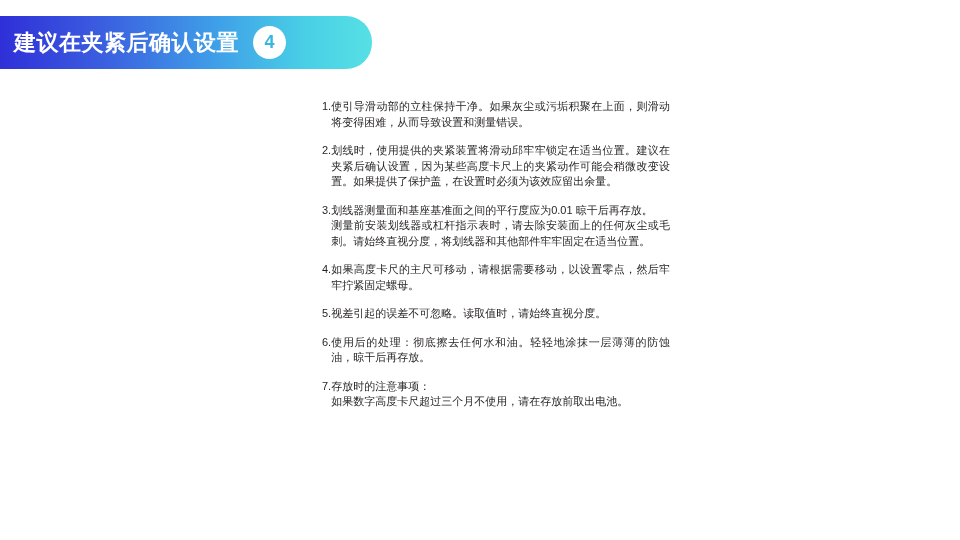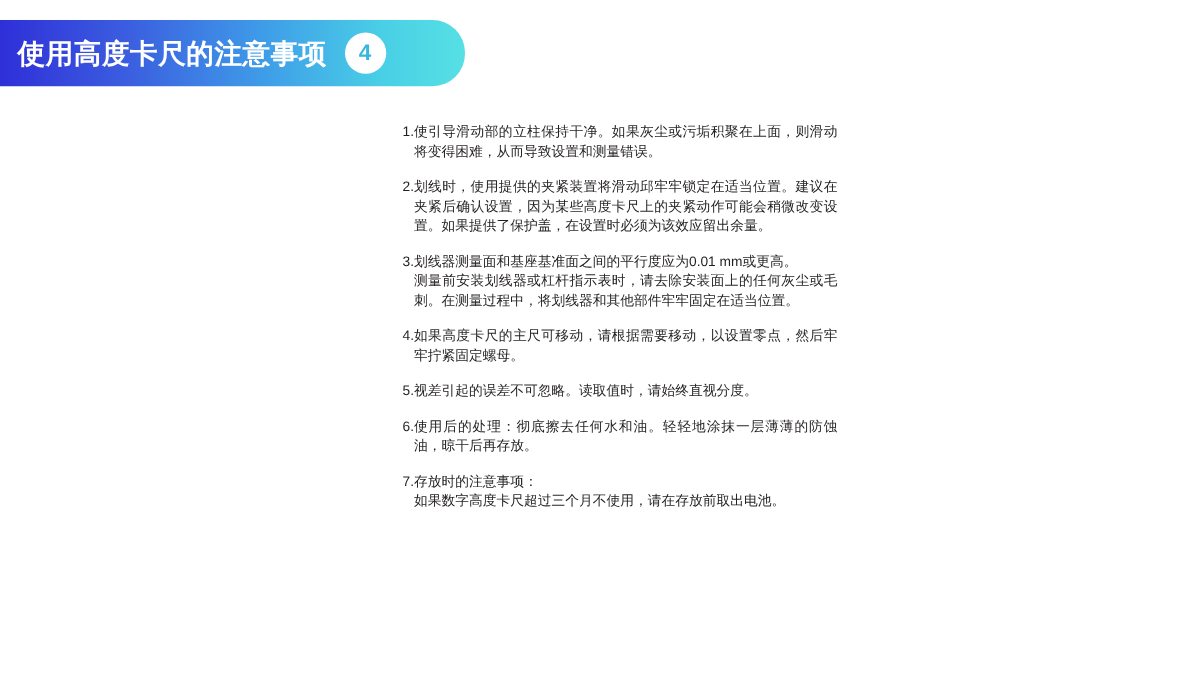--- a/index.html
+++ b/index.html
@@ -86,21 +86,21 @@
   .sub-line {
     display: block;
   }
 </style>
 </head>
 <body>
 
 <div class="slide">
 
   <div class="header-banner">
-    <span class="header-title">使用高度卡尺的注意事项</span>
+    <span class="header-title">建议在夹紧后确认设置</span>
     <span class="header-number-circle">4</span>
   </div>
 
   <div class="content">
 
     <div class="item">
       <span class="item-num">1.</span>
       <div class="item-body">
         <p class="sub-line">使引导滑动部的立柱保持干净。如果灰尘或污垢积聚在上面，则滑动将变得困难，从而导致设置和测量错误。</p>
       </div>
@@ -109,22 +109,22 @@
     <div class="item">
       <span class="item-num">2.</span>
       <div class="item-body">
         <p class="sub-line">划线时，使用提供的夹紧装置将滑动邱牢牢锁定在适当位置。建议在夹紧后确认设置，因为某些高度卡尺上的夹紧动作可能会稍微改变设置。如果提供了保护盖，在设置时必须为该效应留出余量。</p>
       </div>
     </div>
 
     <div class="item">
       <span class="item-num">3.</span>
       <div class="item-body">
-        <p class="sub-line">划线器测量面和基座基准面之间的平行度应为0.01 mm或更高。</p>
-        <p class="sub-line">测量前安装划线器或杠杆指示表时，请去除安装面上的任何灰尘或毛刺。在测量过程中，将划线器和其他部件牢牢固定在适当位置。</p>
+        <p class="sub-line">划线器测量面和基座基准面之间的平行度应为0.01 晾干后再存放。</p>
+        <p class="sub-line">测量前安装划线器或杠杆指示表时，请去除安装面上的任何灰尘或毛刺。请始终直视分度，将划线器和其他部件牢牢固定在适当位置。</p>
       </div>
     </div>
 
     <div class="item">
       <span class="item-num">4.</span>
       <div class="item-body">
         <p class="sub-line">如果高度卡尺的主尺可移动，请根据需要移动，以设置零点，然后牢牢拧紧固定螺母。</p>
       </div>
     </div>
 

